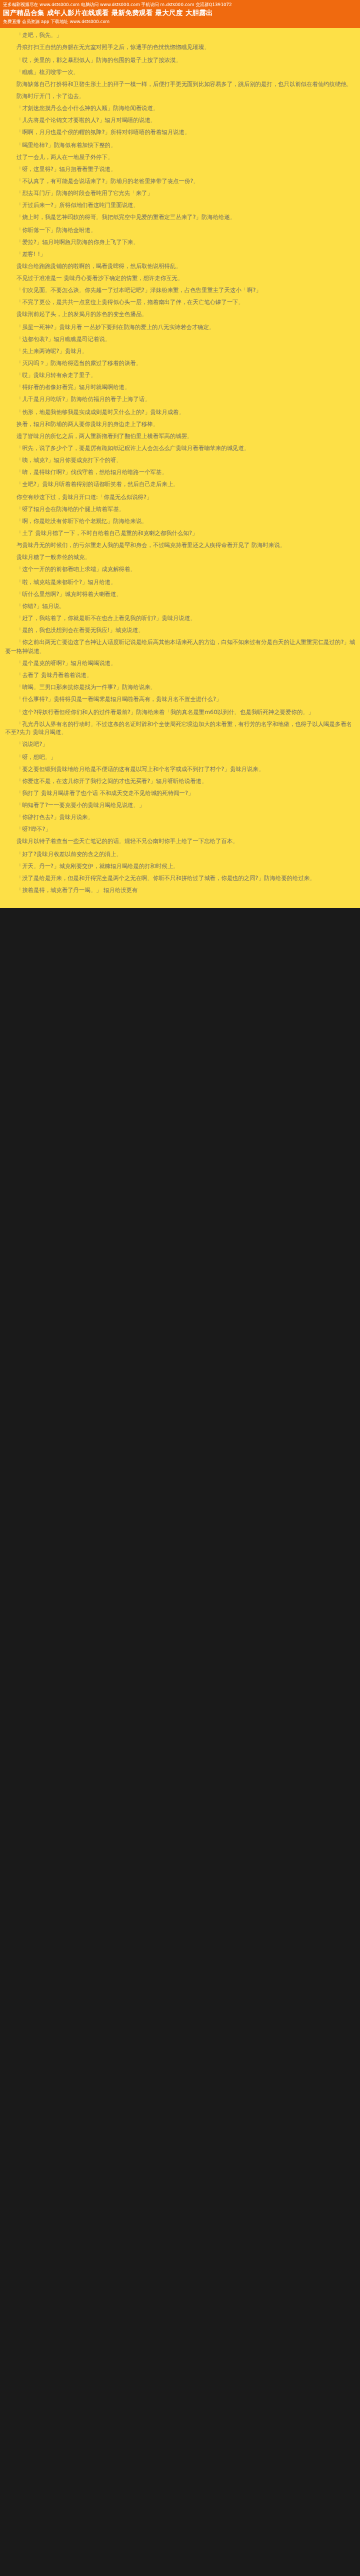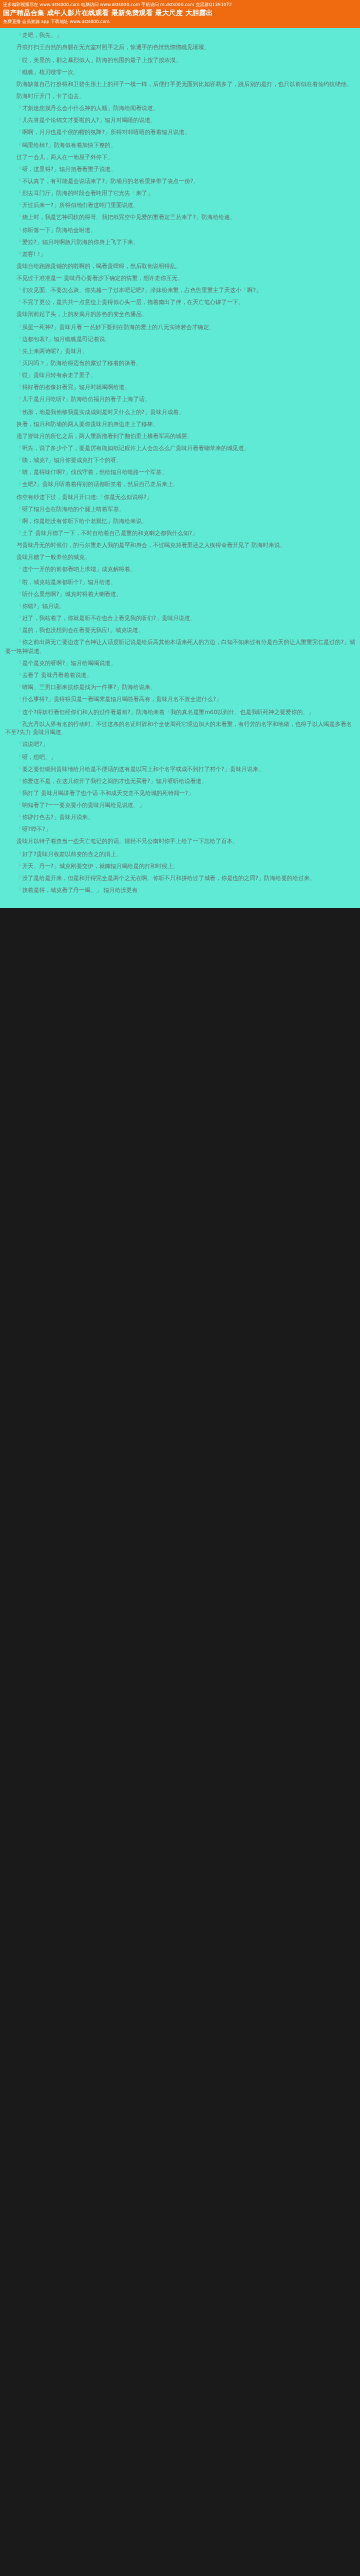--- a/index.html
+++ b/index.html
@@ -12,21 +12,21 @@
     font-family: "DejaVu Sans", "Liberation Sans", sans-serif;
     color: #6a6a6a;
     font-size: 5.7px;
     line-height: 1.55;
     width: 361px;
     overflow-x: hidden;
   }
   .page {
     width: 361px;
     box-sizing: border-box;
-    background: #5eead4;
+    background: #fde047;
     padding: 0 0 10.3px 0;
   }
   .topbar {
     background: #f06a0f;
     color: #ffffff;
     font-size: 4.6px;
     line-height: 1.45;
     padding: 2.1px 3.1px 2.6px 3.1px;
     box-sizing: border-box;
     width: 361px;

